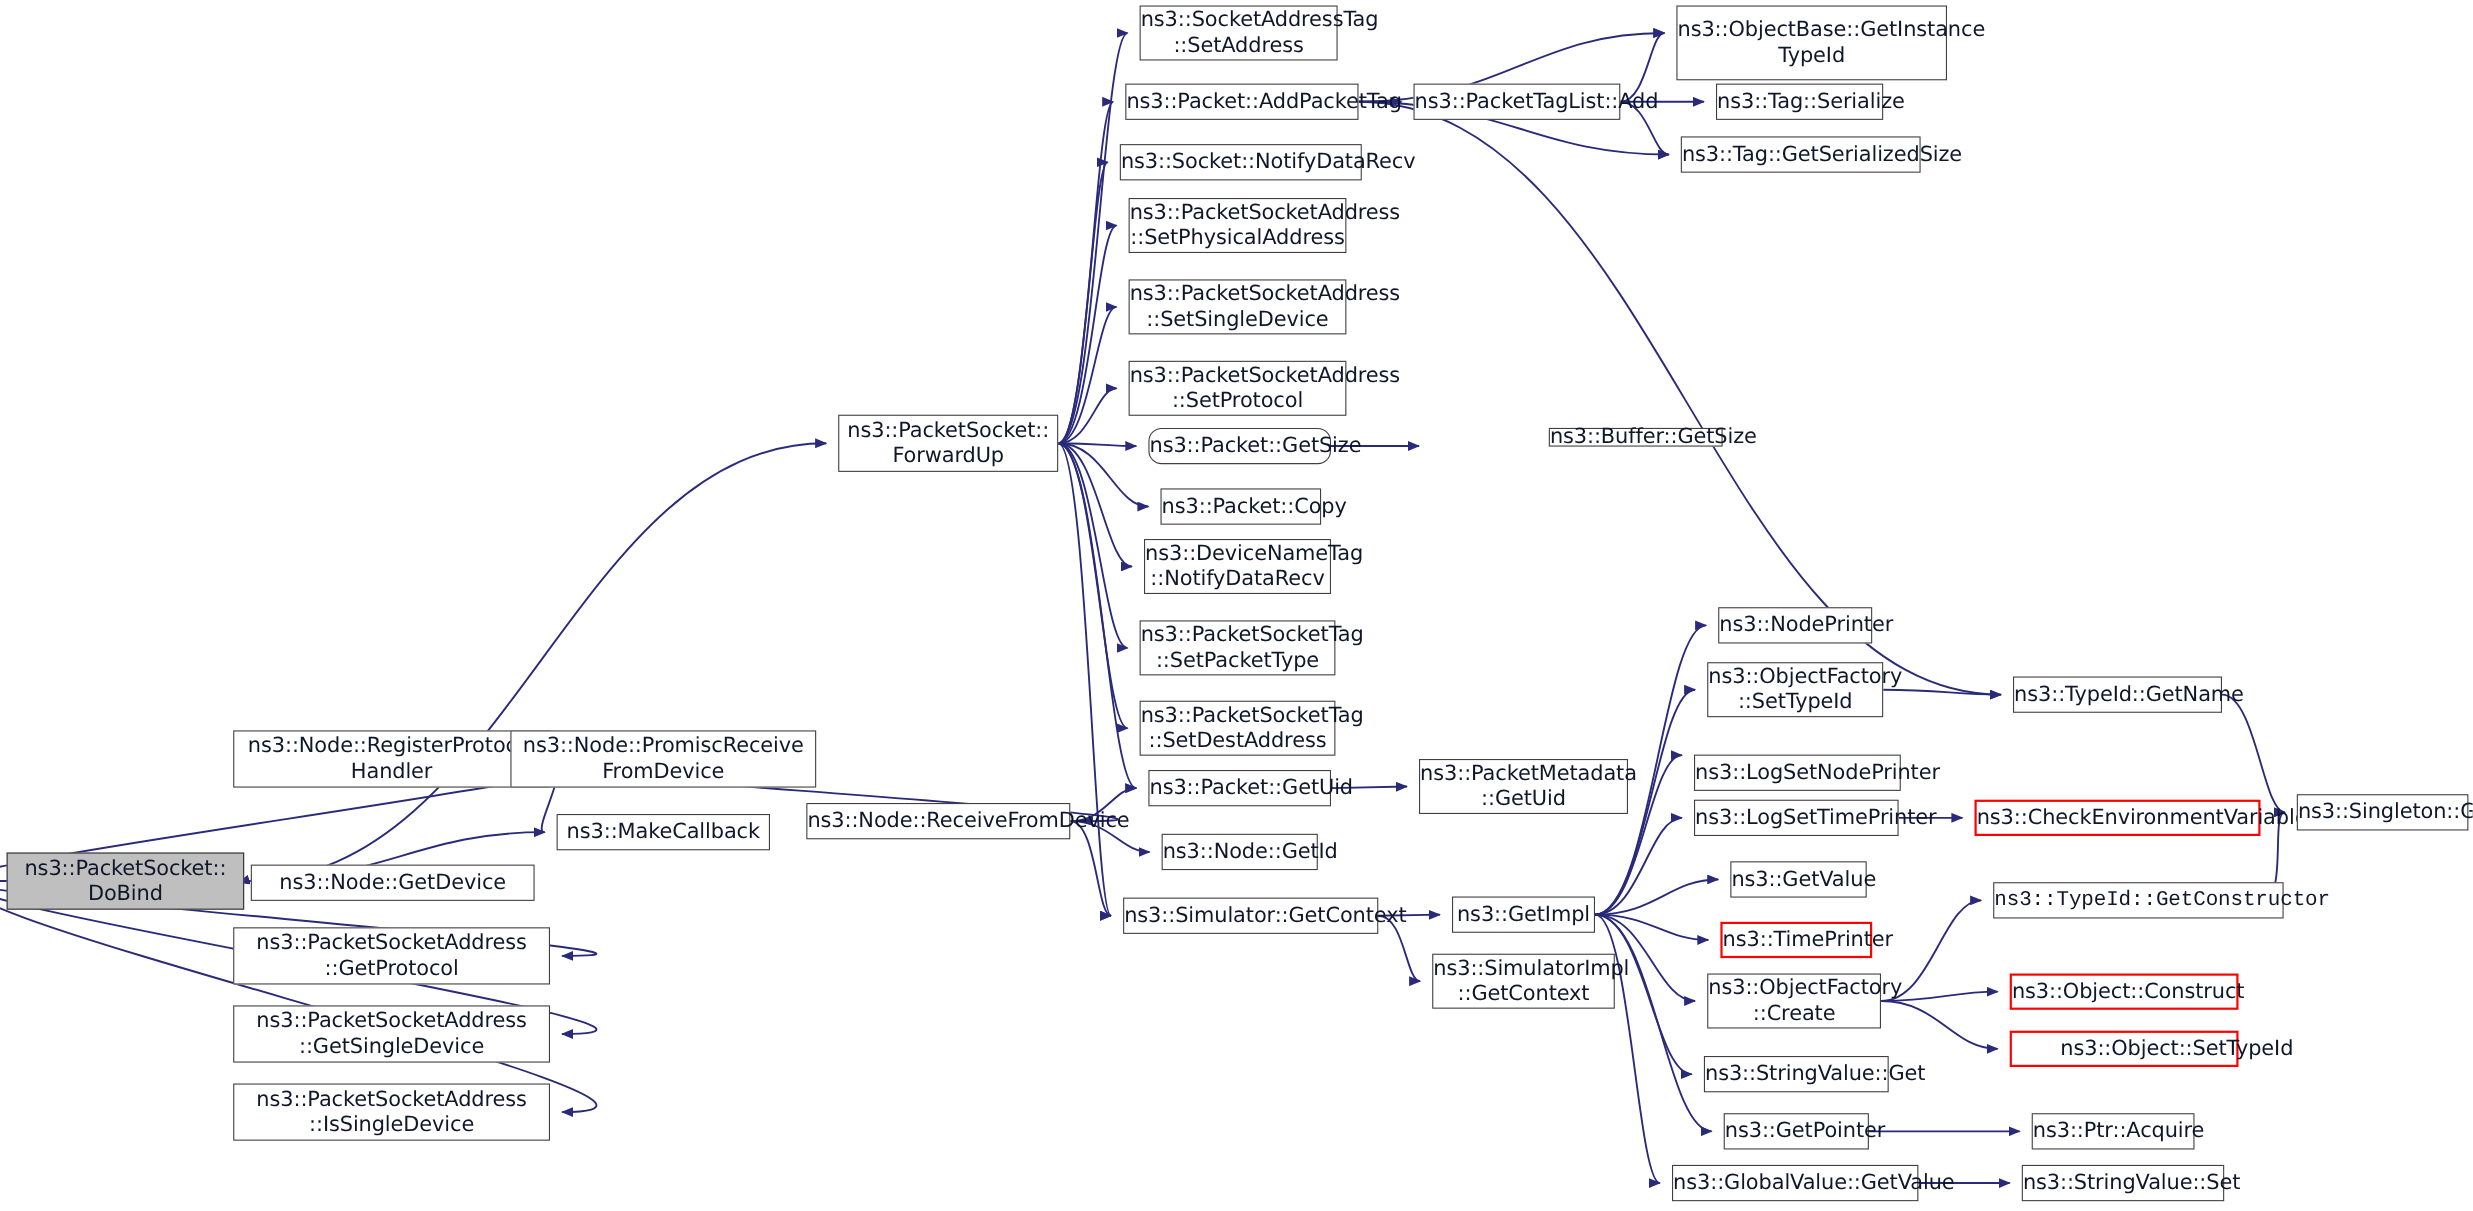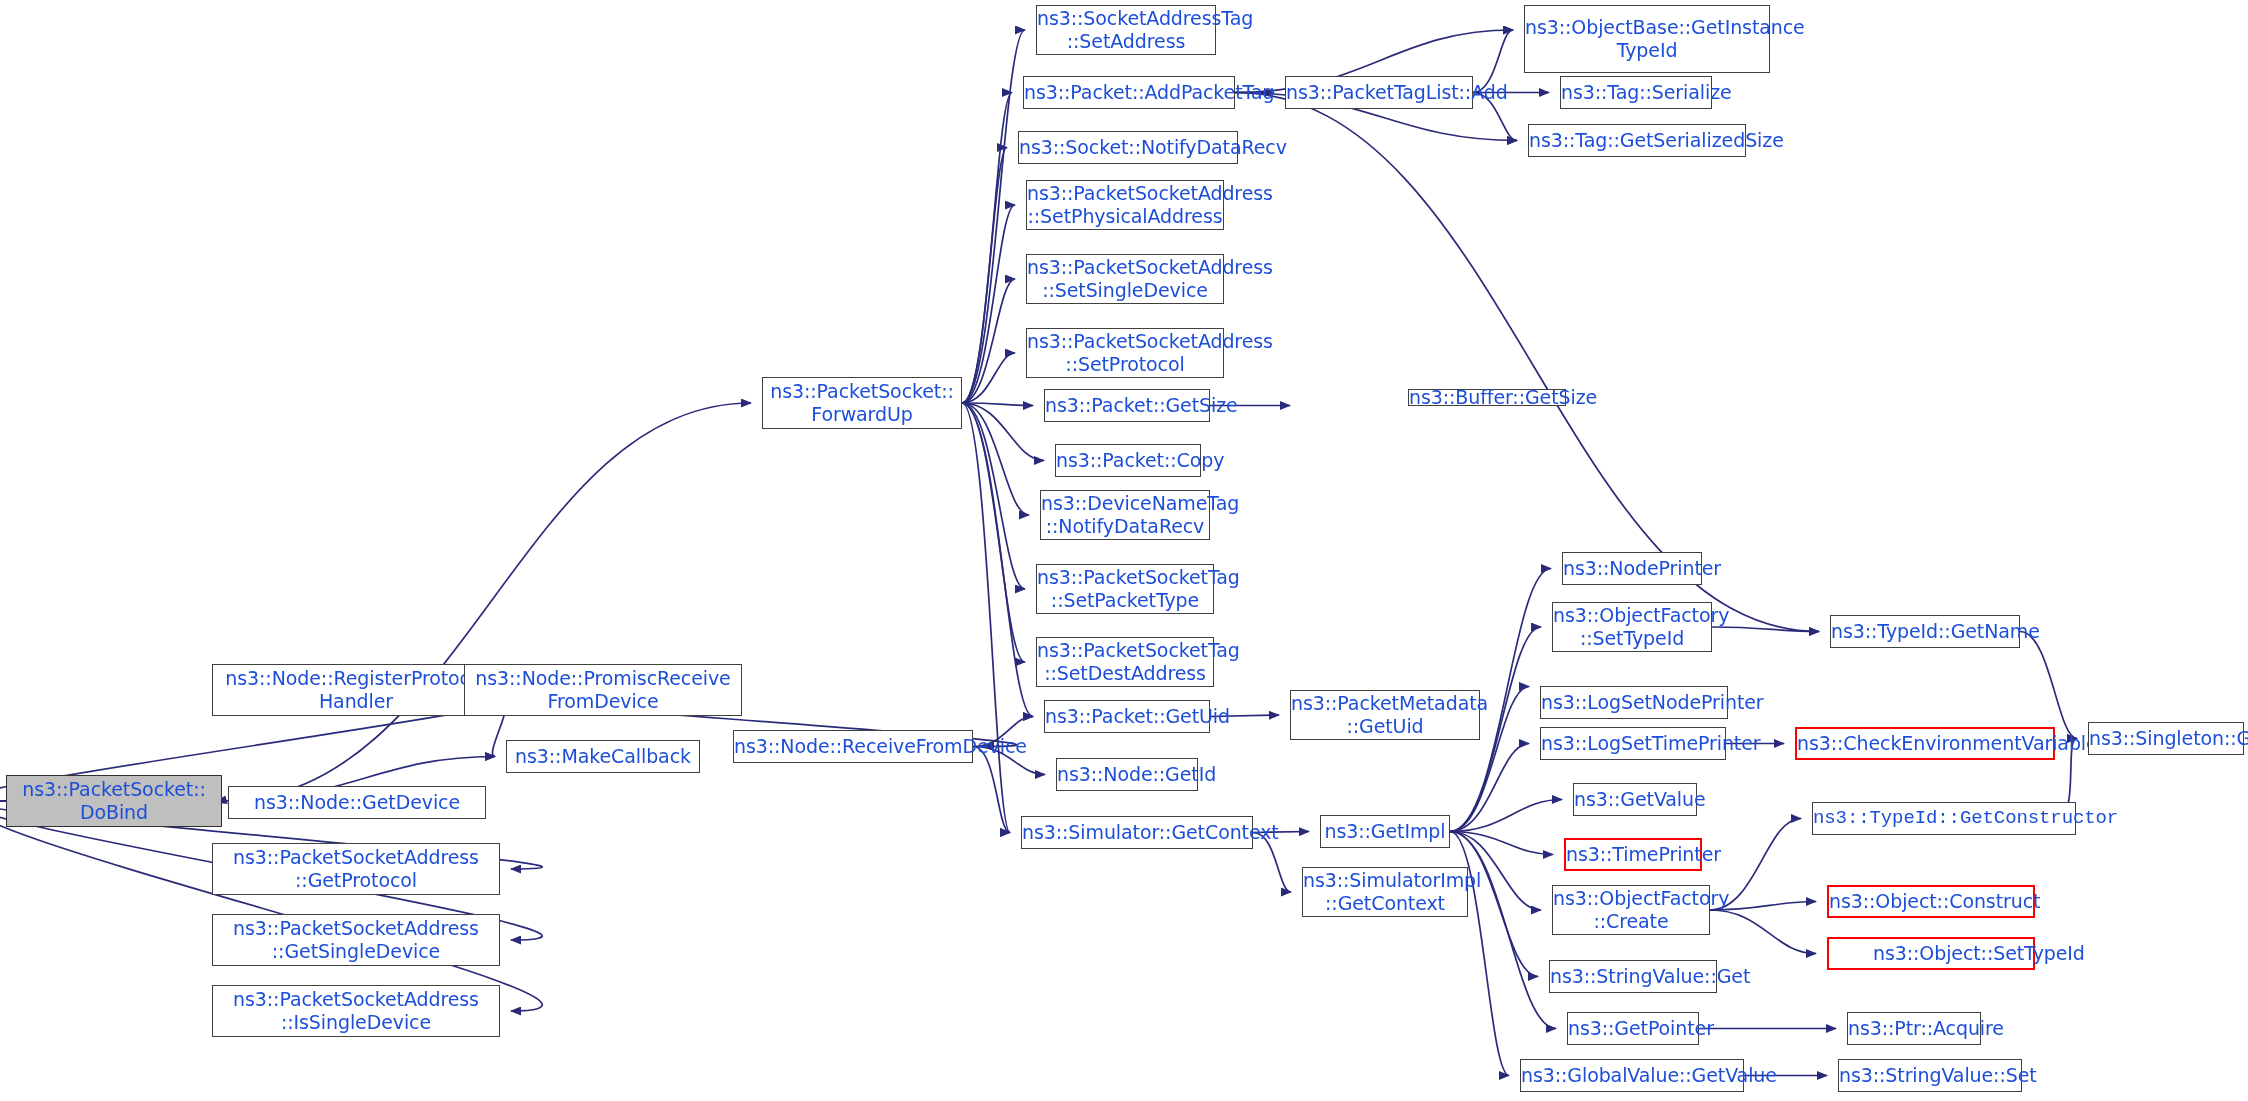--- a/index.html
+++ b/index.html
@@ -10,21 +10,21 @@
     background:#ffffff;
     font-family:"DejaVu Sans", sans-serif;
     overflow:hidden;
   }
   #edges{position:absolute;left:0;top:0;width:2248px;height:1101px;}
   .node{
     position:absolute;
     box-sizing:border-box;
     border:1.6px solid #404040;
     background:#ffffff;
-    color:#1d4ed8;
+    color:#0f172a;
     font-size:19px;
     line-height:23px;
     display:flex;
     align-items:center;
     justify-content:center;
     text-align:center;
     white-space:pre-line;
     letter-spacing:-0.1px;
     z-index:5;
   }
@@ -122,21 +122,21 @@
       <div class="node" style="left: 1036px; top: 5px; width: 180px; height: 50px;"><span>ns3::SocketAddressTag
 ::SetAddress</span></div>
       <div class="node" style="left: 1023px; top: 76px; width: 212px; height: 33px;"><span>ns3::Packet::AddPacketTag</span></div>
       <div class="node" style="left: 1018px; top: 131px; width: 220px; height: 33px;"><span>ns3::Socket::NotifyDataRecv</span></div>
       <div class="node" style="left: 1026px; top: 180px; width: 198px; height: 50px;"><span>ns3::PacketSocketAddress
 ::SetPhysicalAddress</span></div>
       <div class="node" style="left: 1026px; top: 254px; width: 198px; height: 50px;"><span>ns3::PacketSocketAddress
 ::SetSingleDevice</span></div>
       <div class="node" style="left: 1026px; top: 328px; width: 198px; height: 50px;"><span>ns3::PacketSocketAddress
 ::SetProtocol</span></div>
-      <div class="node" style="left: 1044px; top: 389px; width: 166px; height: 33px;"><span>ns3::Packet::GetSize</span></div>
+      <div class="node" style="left: 1044px; top: 389px; width: 166px; height: 33px; border-radius: 12px;"><span>ns3::Packet::GetSize</span></div>
       <div class="node" style="left: 1055px; top: 444px; width: 146px; height: 33px;"><span>ns3::Packet::Copy</span></div>
       <div class="node" style="left: 1040px; top: 490px; width: 170px; height: 50px;"><span>ns3::DeviceNameTag
 ::NotifyDataRecv</span></div>
       <div class="node" style="left: 1036px; top: 564px; width: 178px; height: 50px;"><span>ns3::PacketSocketTag
 ::SetPacketType</span></div>
       <div class="node" style="left: 1036px; top: 637px; width: 178px; height: 50px;"><span>ns3::PacketSocketTag
 ::SetDestAddress</span></div>
       <div class="node" style="left: 1044px; top: 700px; width: 166px; height: 33px;"><span>ns3::Packet::GetUid</span></div>
       <div class="node" style="left: 1056px; top: 758px; width: 142px; height: 33px;"><span>ns3::Node::GetId</span></div>
       <div class="node" style="left: 1021px; top: 816px; width: 232px; height: 33px;"><span>ns3::Simulator::GetContext</span></div>
@@ -161,17 +161,17 @@
       <div class="node" style="left: 1552px; top: 885px; width: 158px; height: 50px;"><span>ns3::ObjectFactory
 ::Create</span></div>
       <div class="node" style="left: 1549px; top: 960px; width: 168px; height: 33px;"><span>ns3::StringValue::Get</span></div>
       <div class="node" style="left: 1567px; top: 1012px; width: 132px; height: 33px;"><span>ns3::GetPointer</span></div>
       <div class="node" style="left: 1520px; top: 1059px; width: 224px; height: 33px;"><span>ns3::GlobalValue::GetValue</span></div>
       <div class="node" style="left: 1830px; top: 615px; width: 190px; height: 33px;"><span>ns3::TypeId::GetName</span></div>
       <div class="node warn" style="left: 1795px; top: 727px; width: 260px; height: 33px;"><span>ns3::CheckEnvironmentVariables</span></div>
       <div class="node" style="left: 1812px; top: 802px; width: 264px; height: 33px; font-family: Liberation Mono, monospace;"><span>ns3::TypeId::GetConstructor</span></div>
       <div class="node warn" style="left: 1827px; top: 885px; width: 208px; height: 33px;"><span>ns3::Object::Construct</span></div>
       <div class="node warn" style="left: 1827px; top: 937px; width: 208px; height: 33px; padding-left: 44px;"><span>ns3::Object::SetTypeId</span></div>
-      <div class="node" style="left: 1847px; top: 1012px; width: 134px; height: 33px;"><span>ns3::Ptr::Acquire</span></div>
+      <div class="node" style="left: 1847px; top: 1012px; width: 148px; height: 33px;"><span>ns3::Ptr::Acquire</span></div>
       <div class="node" style="left: 1838px; top: 1059px; width: 184px; height: 33px;"><span>ns3::StringValue::Set</span></div>
       <div class="node" style="left: 2088px; top: 722px; width: 156px; height: 33px;"><span>ns3::Singleton::Get</span></div>
     </div>
 </div>
 
 </body></html>

